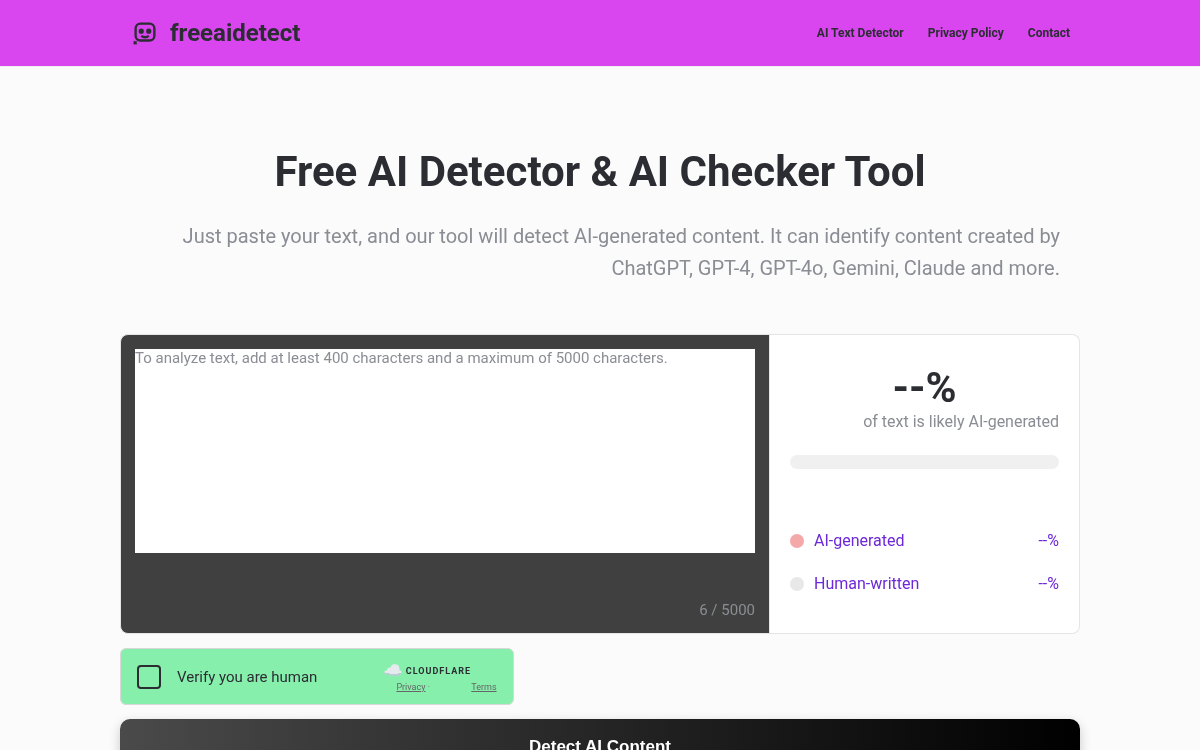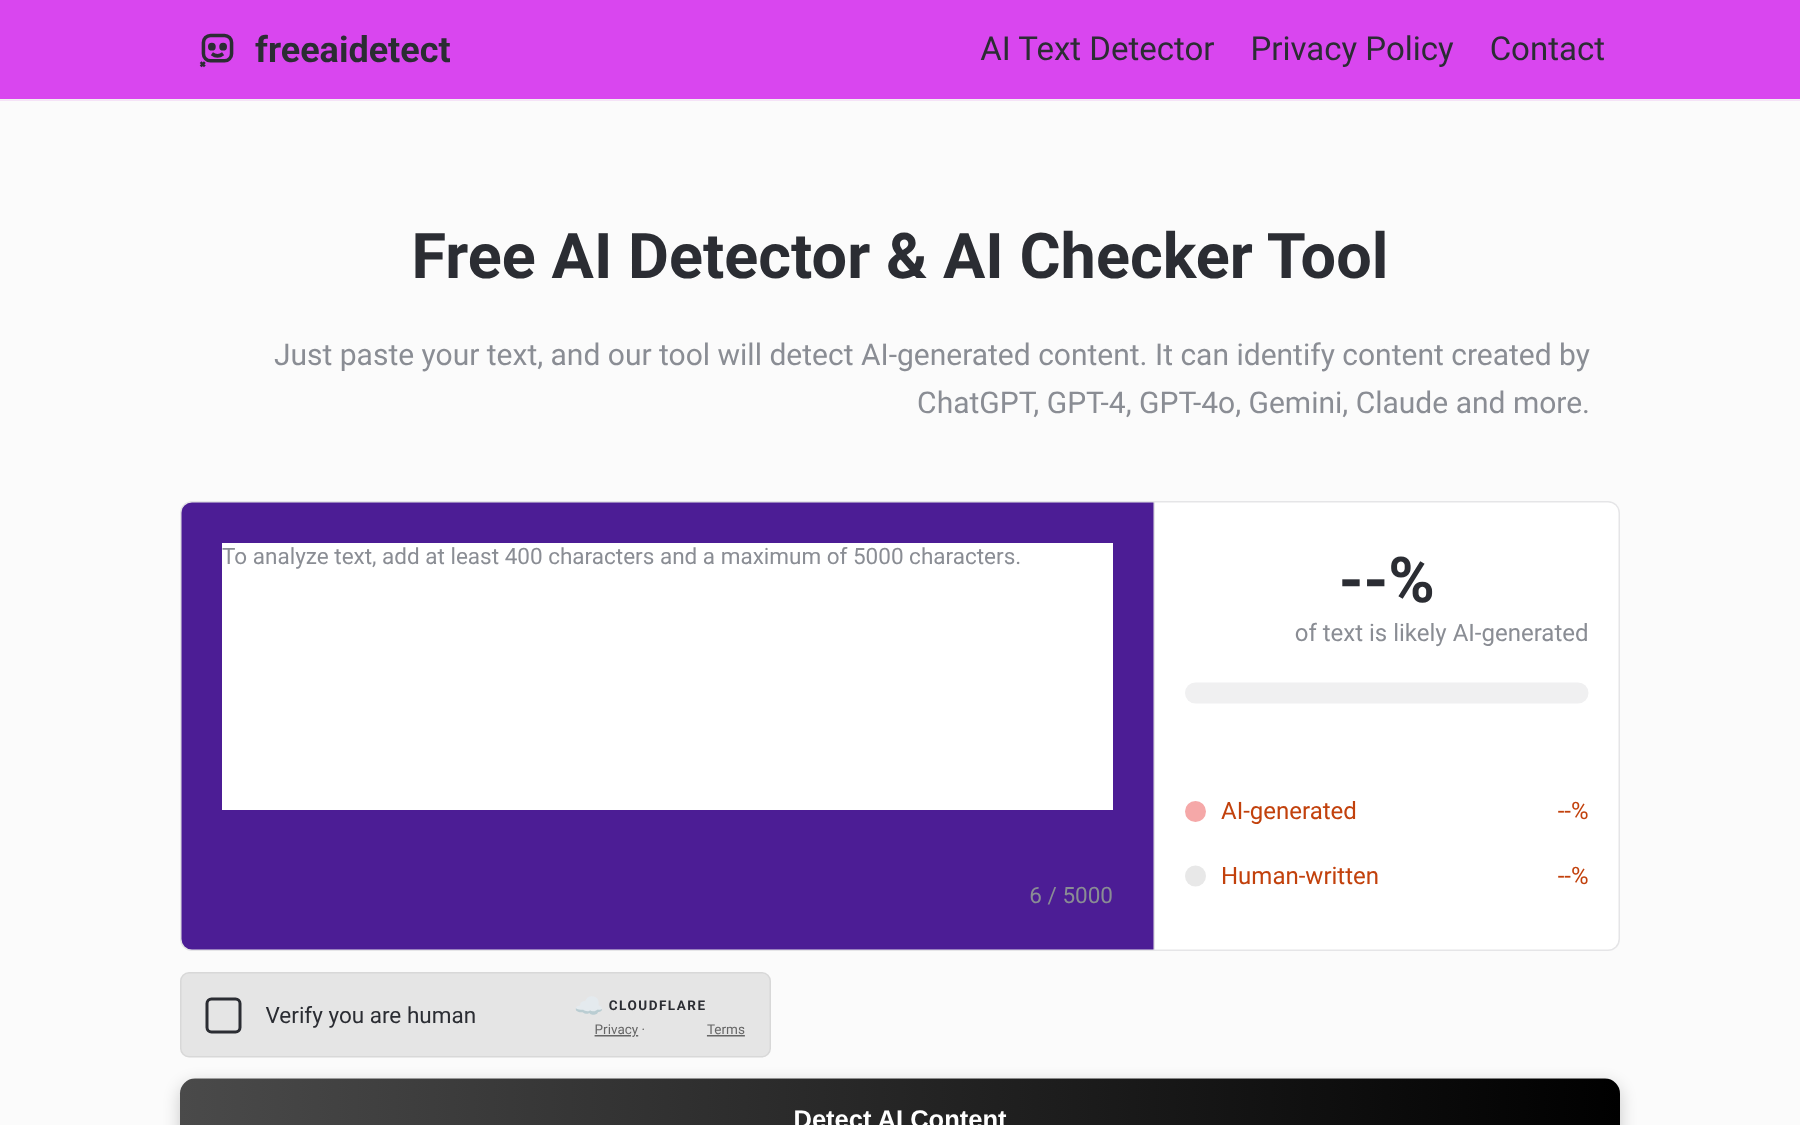--- a/index.html
+++ b/index.html
@@ -32,22 +32,22 @@
       width: 30px;
       height: 30px;
     }
     .nav {
       display: flex;
       gap: 24px;
     }
     .nav a {
       color: #2b2d33;
       text-decoration: none;
-      font-size: 22px;
-      font-weight: 400;
+      font-size: 12px;
+      font-weight: 700;
     }
     .main {
       background: #fbfbfb;
       padding: 80px 120px 40px;
       min-height: calc(100vh - 78px);
     }
     .page-title {
       text-align: center;
       font-size: 42px;
       font-weight: 700;
@@ -62,24 +62,24 @@
       max-width: 920px;
       margin: 0 auto 50px;
     }
     .content-row {
       display: flex;
       gap: 0;
       margin-bottom: 14px;
     }
     .textarea-panel {
       flex: 1;
-      background: #4c1d95;
+      background: #404040;
       border: 1px solid #e5e5e7;
       border-radius: 8px 0 0 8px;
-      padding: 27px;
+      padding: 14px;
       position: relative;
       min-height: 295px;
       display: flex;
       flex-direction: column;
       gap: 40px;
     }
     .textarea-input {
       width: 100%;
       flex: 1;
       border: none;
@@ -124,21 +124,21 @@
       background: #f0f0f1;
       border-radius: 10px;
       margin-bottom: 50px;
     }
     .legend-row {
       display: flex;
       align-items: center;
       justify-content: space-between;
       padding: 12px 0;
       font-size: 16px;
-      color: #c2410c;
+      color: #6d28d9;
     }
     .legend-row:first-of-type {
       border-bottom: 1px solid #e5e5e7;
     }
     .legend-left {
       display: flex;
       align-items: center;
       gap: 10px;
     }
     .legend-dot {
@@ -148,21 +148,21 @@
     }
     .legend-dot.ai {
       background: #f5a8a8;
     }
     .legend-dot.human {
       background: #e8e8e8;
     }
     .captcha-box {
       display: inline-flex;
       align-items: center;
-      background: #e5e5e5;
+      background: #86efac;
       border: 1px solid #d8d8d8;
       border-radius: 6px;
       padding: 12px 16px;
       gap: 16px;
       margin-bottom: 14px;
     }
     .captcha-checkbox {
       width: 24px;
       height: 24px;
       border: 2px solid #2b2d33;

